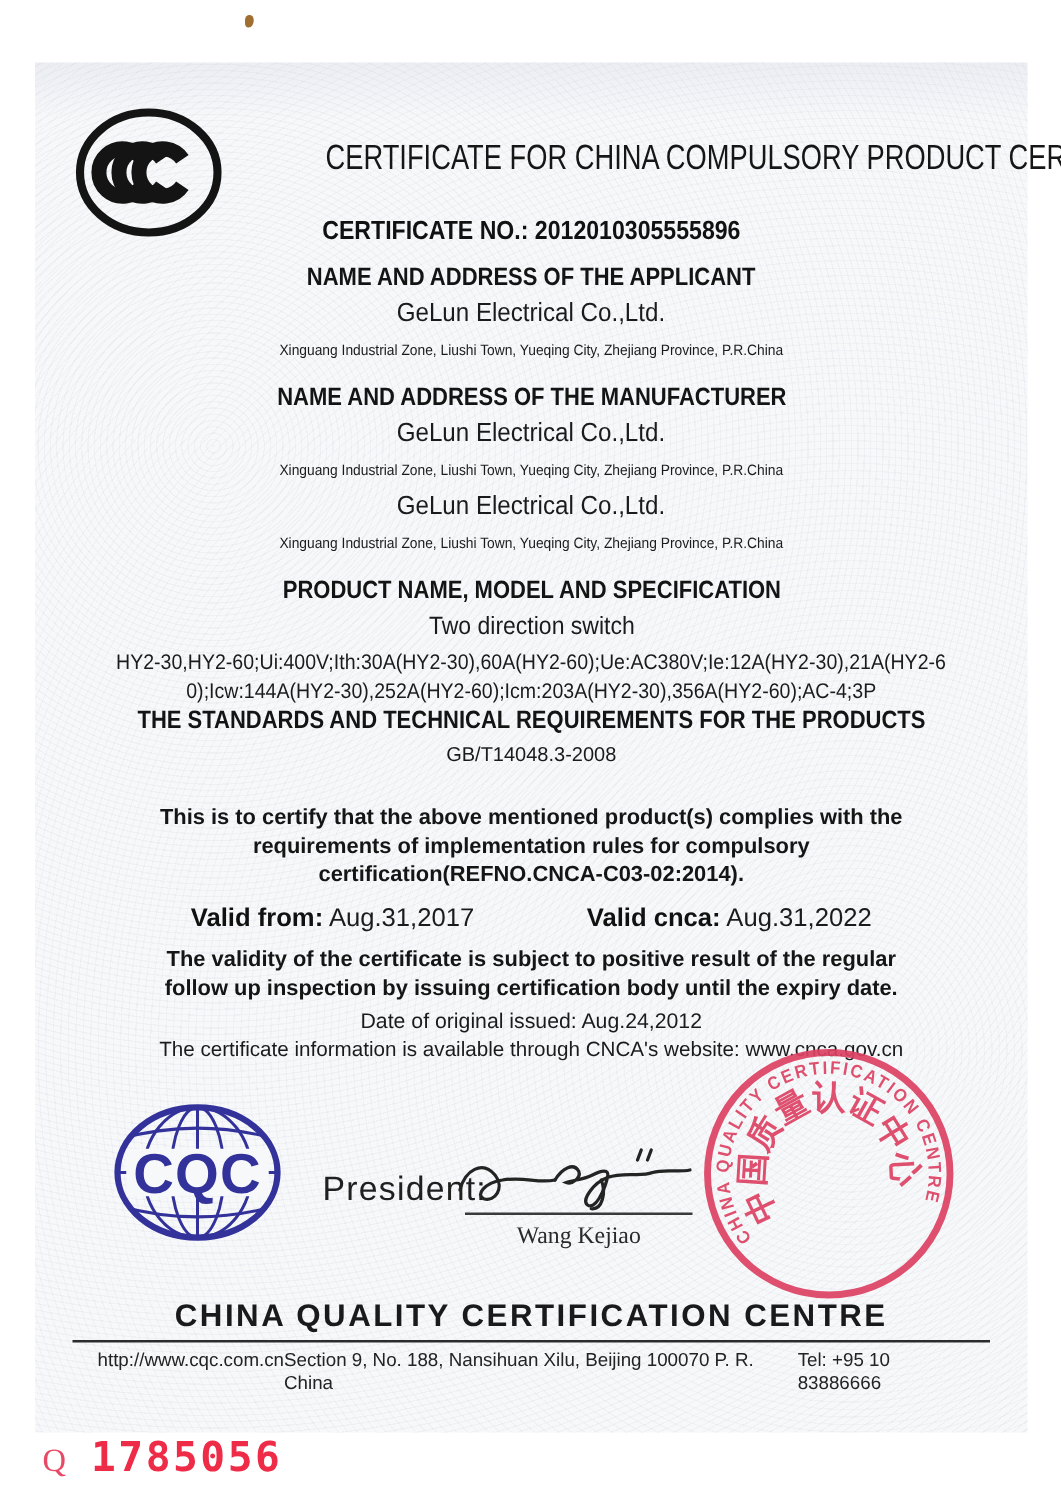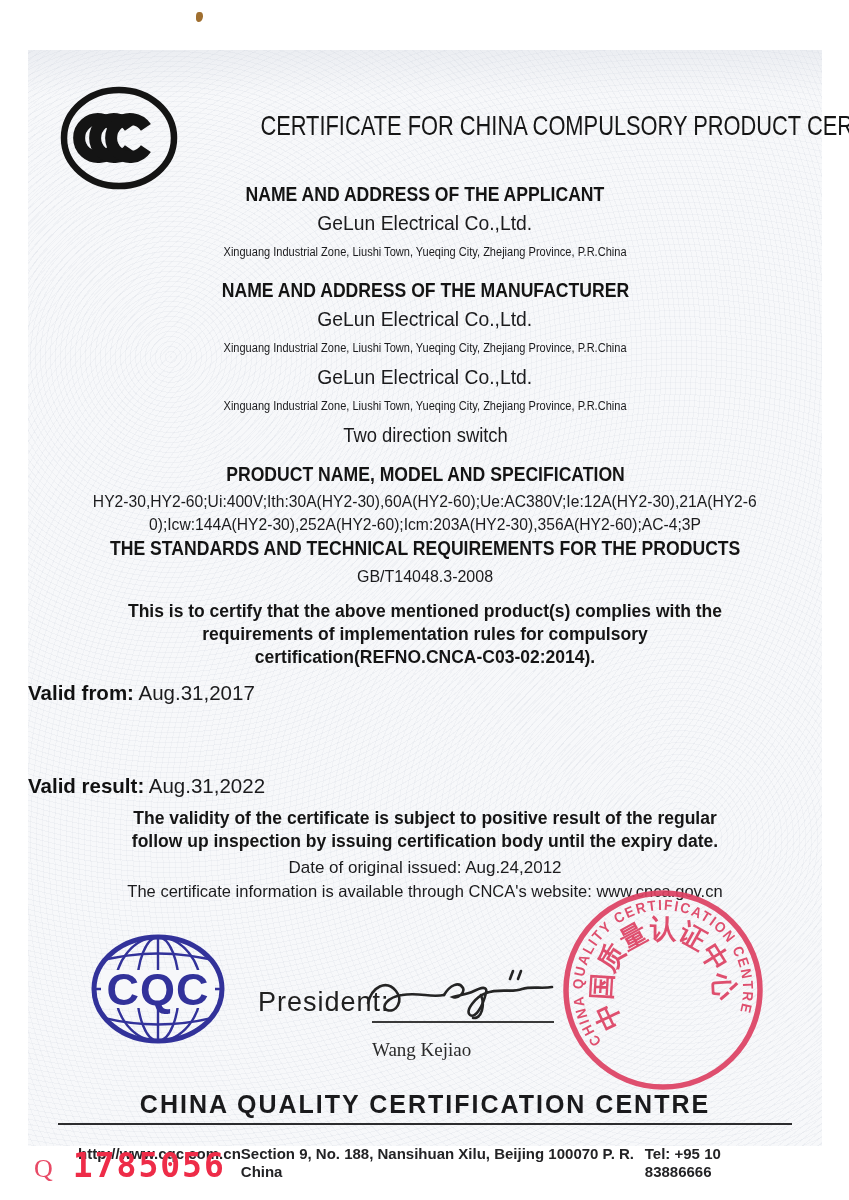--- a/index.html
+++ b/index.html
@@ -28,41 +28,41 @@
   .cond92 { display:inline-block; transform:scaleX(0.92); transform-origin:center; white-space:nowrap; }
   .certno { margin-top:2px; font-size:21px; line-height:26px; font-weight:bold; color:#111; }
   .sect-h { font-size:20px; line-height:24px; font-weight:bold; color:#141414; }
   .mt12 { margin-top:12px; } .mt14 { margin-top:14px; } .mt16 { }
   .co-name { margin-top:4px; font-size:21px; line-height:26px; }
   .co-addr { margin-top:4px; font-size:12px; line-height:24px; }
   .prod-name { margin-top:4px; font-size:20px; line-height:26px; }
   .spec { font-size:17px; line-height:23px; }
   .spec1 { margin-top:4px; }
   .std-val { margin-top:4px; font-size:16px; line-height:26px; }
-  .stmt-bold { margin:10px auto 0; max-width:648px; font-size:17.5px; line-height:23px;
+  .stmt-bold { margin:24px auto 0; max-width:648px; font-size:17.5px; line-height:23px;
     font-weight:bold; text-align:center; color:#151515; }
   .stmt-follow { margin:8px auto 0; max-width:618px; }
-  .valid-row { margin-top:10px; display:flex; justify-content:center; gap:66px;
-    font-size:20.5px; line-height:27px;flex-direction:column; }
+  .valid-row { margin-top:10px; display:flex; justify-content:center; gap:90px;
+    font-size:20.5px; line-height:27px; }
   .valid-pair b { font-weight:bold; color:#111; }
   .stmt-plain { margin-top:4px; font-size:17px; line-height:22px; }
   .stmt-cnca { margin-top:2px; font-size:16.5px; line-height:20px; }
   .sig-row { position:relative; margin-top:4px; height:186px; }
   .cqc-badge { position:absolute; left:56px; top:24px; }
   .president { position:absolute; left:230px; top:82px; font-size:27px; letter-spacing:1px; color:#202020; }
   .sig-svg { position:absolute; left:336px; top:62px; }
   .sig-line { position:absolute; left:344px; top:116px; width:182px; border-top:2px solid #3a3a3a; }
-  .sig-name { position:absolute; left:344px; top:134px; width:182px; 
+  .sig-name { position:absolute; left:344px; top:124px; width:182px; text-align:center;
     font-family:"Liberation Serif","DejaVu Serif",serif; font-size:19px; color:#2a2a2a; }
   .stamp { position:absolute; left:530px; top:-20px; opacity:0.92; }
   .footer-org { font-size:25px; line-height:26px; font-weight:bold; letter-spacing:2px;
     text-align:center; color:#1a1a1c; }
   .footer-rule { margin:6px 30px 0; border-top:2px solid #2c2c2e; }
-  .footer-row { margin-top:20px; display:flex; justify-content:flex-start; align-items:baseline;
-    padding:0 42px 0 50px; font-size:15px; line-height:18px; color:#232325;font-weight:bold; }
+  .footer-row { margin-top:6px; display:flex; justify-content:flex-start; align-items:baseline;
+    padding:0 42px 0 50px; font-size:15px; line-height:18px; color:#232325; }
   .serial { position:absolute; left:34px; top:1146px; display:flex; align-items:baseline; }
   .serial-q { font-family:"Liberation Serif","DejaVu Serif",serif; font-size:26px; color:#e84a66; }
   .serial-num { margin-left:20px; font-family:"DejaVu Sans Mono","Liberation Mono",monospace;
     font-weight:bold; font-size:33px; letter-spacing:2px; color:#ee2c48;text-align:center; }
 </style>
 </head>
 <body>
 
 <div class="speck"></div>
 
@@ -73,45 +73,48 @@
       <ellipse cx="61" cy="54" rx="55" ry="48" fill="none" stroke="#141414" stroke-width="6.5"></ellipse>
       <path d="M 55.9 64.6 A 19 19 0 1 1 55.9 43.4" fill="none" stroke="#141414" stroke-width="12"></path>
       <path d="M 71.9 64.6 A 19 19 0 1 1 71.9 43.4" fill="none" stroke="#141414" stroke-width="12"></path>
       <path d="M 87.9 64.6 A 19 19 0 1 1 87.9 43.4" fill="none" stroke="#141414" stroke-width="12"></path>
     </svg>
     <div class="title-wrap">
       <span class="title">CERTIFICATE FOR CHINA COMPULSORY PRODUCT CERTIFICATION</span>
     </div>
   </div>
 
+  <div class="line certno">
+    <span class="cond"><span>CERTIFICATE NO.:</span>&nbsp;<span>2012010305555896</span></span>
+  </div>
 
   <div class="line sect-h mt12"><span class="cond">NAME AND ADDRESS OF THE APPLICANT</span></div>
   <div class="line co-name"><span class="cond92">GeLun Electrical Co.,Ltd.</span></div>
   <div class="line co-addr"><span class="cond92">Xinguang Industrial Zone, Liushi Town, Yueqing City, Zhejiang Province, P.R.China</span></div>
 
   <div class="line sect-h mt14"><span class="cond">NAME AND ADDRESS OF THE MANUFACTURER</span></div>
   <div class="line co-name"><span class="cond92">GeLun Electrical Co.,Ltd.</span></div>
   <div class="line co-addr"><span class="cond92">Xinguang Industrial Zone, Liushi Town, Yueqing City, Zhejiang Province, P.R.China</span></div>
 
   <div class="line co-name"><span class="cond92">GeLun Electrical Co.,Ltd.</span></div>
   <div class="line co-addr"><span class="cond92">Xinguang Industrial Zone, Liushi Town, Yueqing City, Zhejiang Province, P.R.China</span></div>
 
+  <div class="line sect-h mt14"><span class="cond">PRODUCT NAME, MODEL AND SPECIFICATION</span></div>
   <div class="line prod-name"><span class="cond92">Two direction switch</span></div>
-  <div class="line sect-h mt14"><span class="cond">PRODUCT NAME, MODEL AND SPECIFICATION</span></div>
   <div class="line spec spec1"><span class="cond92">HY2-30,HY2-60;Ui:400V;Ith:30A(HY2-30),60A(HY2-60);Ue:AC380V;Ie:12A(HY2-30),21A(HY2-6</span></div>
   <div class="line spec"><span class="cond92">0);Icw:144A(HY2-30),252A(HY2-60);Icm:203A(HY2-30),356A(HY2-60);AC-4;3P</span></div>
 
   <div class="line sect-h mt16"><span class="cond">THE STANDARDS AND TECHNICAL REQUIREMENTS FOR THE PRODUCTS</span></div>
   <div class="line std-val">GB/T14048.3-2008</div>
 
   <div class="stmt-bold">This is to certify that the above mentioned product(s) complies with the requirements of implementation rules for compulsory certification(REFNO.CNCA-C03-02:2014).</div>
 
   <div class="valid-row">
     <span class="valid-pair"><b>Valid from:</b> <span>Aug.31,2017</span></span>
-    <span class="valid-pair"><b>Valid result:</b> <span>Aug.31,2022</span></span>
+    <span class="valid-pair"><b>Valid cnca:</b> <span>Aug.31,2022</span></span>
   </div>
 
   <div class="stmt-bold stmt-follow">The validity of the certificate is subject to positive result of the regular follow up inspection by issuing certification body until the expiry date.</div>
   <div class="line stmt-plain">Date of original issued: Aug.24,2012</div>
   <div class="line stmt-cnca">The certificate information is available through CNCA's website: www.cnca.gov.cn</div>
 
   <div class="sig-row">
 
     <svg class="cqc-badge" width="148" height="120" viewBox="0 0 148 120">
       <defs>

